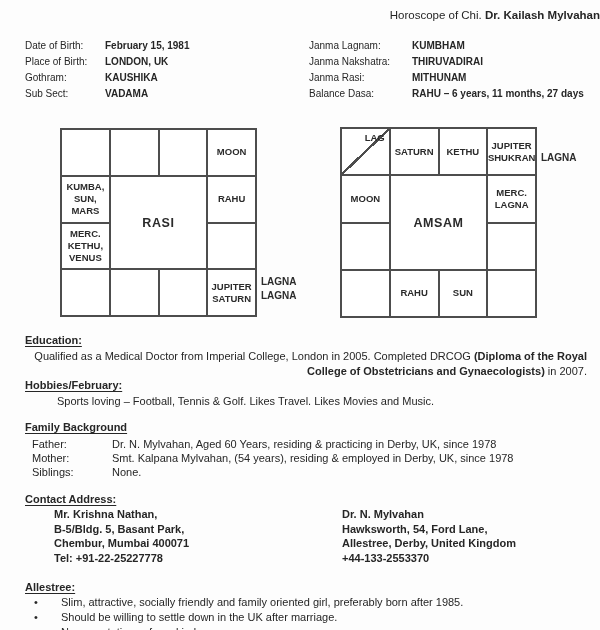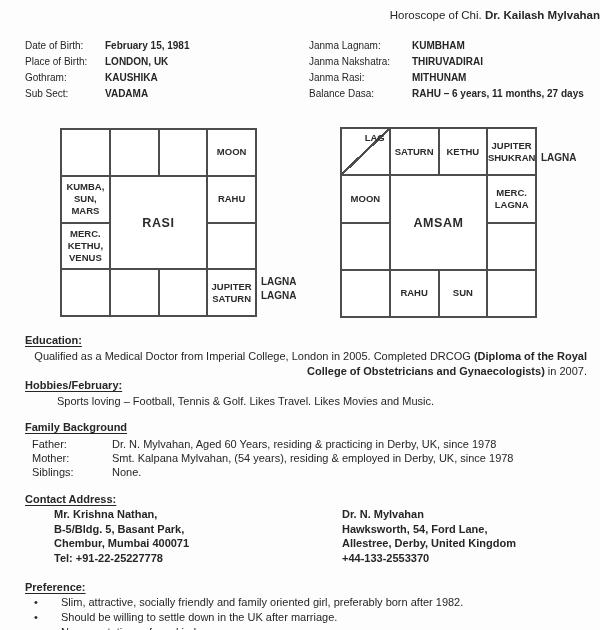--- a/index.html
+++ b/index.html
@@ -157,25 +157,25 @@
   <div class="heading" style="top:493px;">Contact Address:</div>
   <div class="addr" style="left:25px;top:507px;margin-left:29px;">Mr. Krishna Nathan,
 B-5/Bldg. 5, Basant Park,
 Chembur, Mumbai 400071
 Tel: +91-22-25227778</div>
   <div class="addr" style="left:342px;top:507px;">Dr. N. Mylvahan
 Hawksworth, 54, Ford Lane,
 Allestree, Derby, United Kingdom
 +44-133-2553370</div>
 
-  <div class="heading" style="top:581px;">Preference:</div>
+  <div class="heading" style="top:581px;">Allestree:</div>
   <div class="bullets" style="top:595px;">
     <div class="bullet-row">
       <span class="dot">•</span>
-      <span>Slim, attractive, socially friendly and family oriented girl, preferably born after 1982.</span>
+      <span>Slim, attractive, socially friendly and family oriented girl, preferably born after 1985.</span>
       </div>
     <div class="bullet-row">
       <span class="dot">•</span>
       <span>Should be willing to settle down in the UK after marriage.</span>
       </div>
     <div class="bullet-row">
       <span class="dot">•</span>
       <span>No expectations of any kind.</span>
       </div>
   </div>

